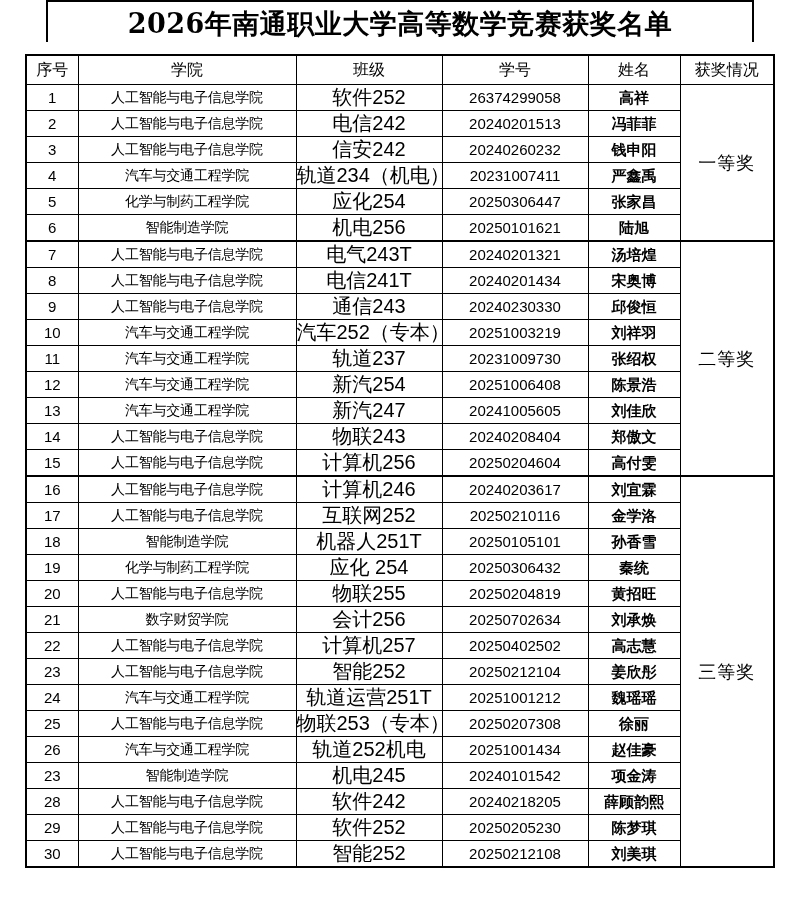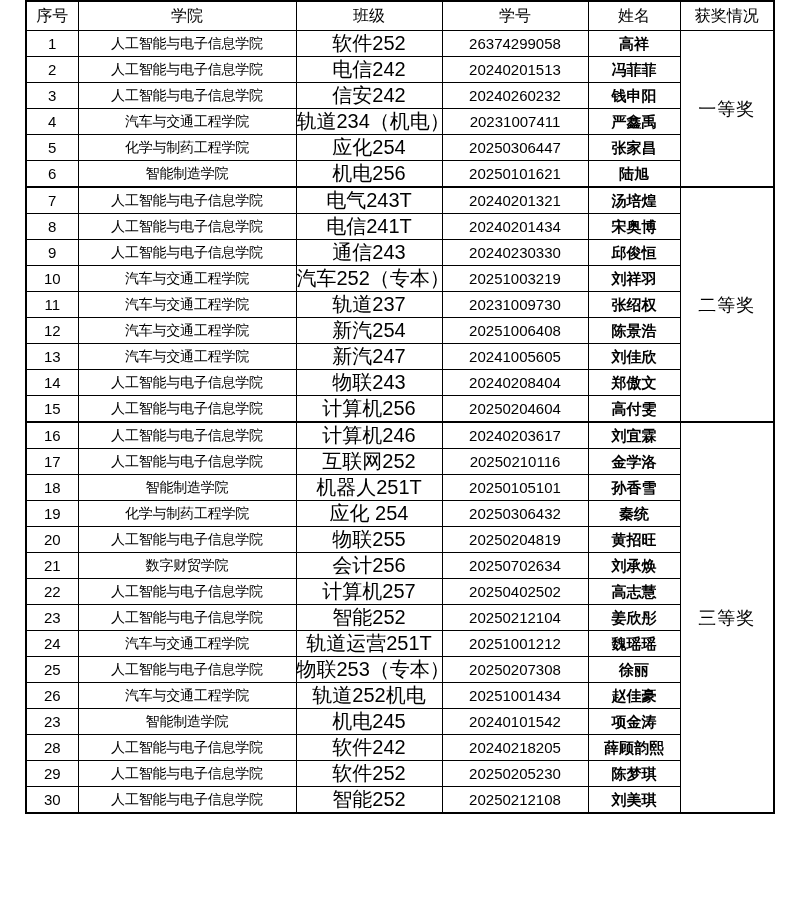--- a/index.html
+++ b/index.html
@@ -36,21 +36,21 @@
   }
   .title {
     font-family: "DejaVu Serif", "Liberation Serif", serif;
     font-weight: bold;
     font-size: 27px;
     letter-spacing: 0.5px;
     white-space: nowrap;
   }
   table.award-table {
     width: 708px;
-    margin: 0 auto;
+    margin: 12px auto;
     border-collapse: collapse;
     table-layout: fixed;
     font-size: 15px;
   }
   table.award-table th,
   table.award-table td {
     border: 1px solid #000;
     text-align: center;
     vertical-align: middle;
     padding: 0;
@@ -95,20 +95,23 @@
     border-left: 2px solid #000;
   }
   thead th {
     border-bottom: 2px solid #000;
   }
 </style>
 </head>
 <body>
 
 <div class="page">
+  <div class="title-wrap">
+    <div class="title">2026年南通职业大学高等数学竞赛获奖名单</div>
+  </div>
 
   <table class="award-table">
     <colgroup>
       <col class="c-no">
         <col class="c-college">
         <col class="c-class">
       <col class="c-id">
         <col class="c-name">
         <col class="c-prize">
     </colgroup>

